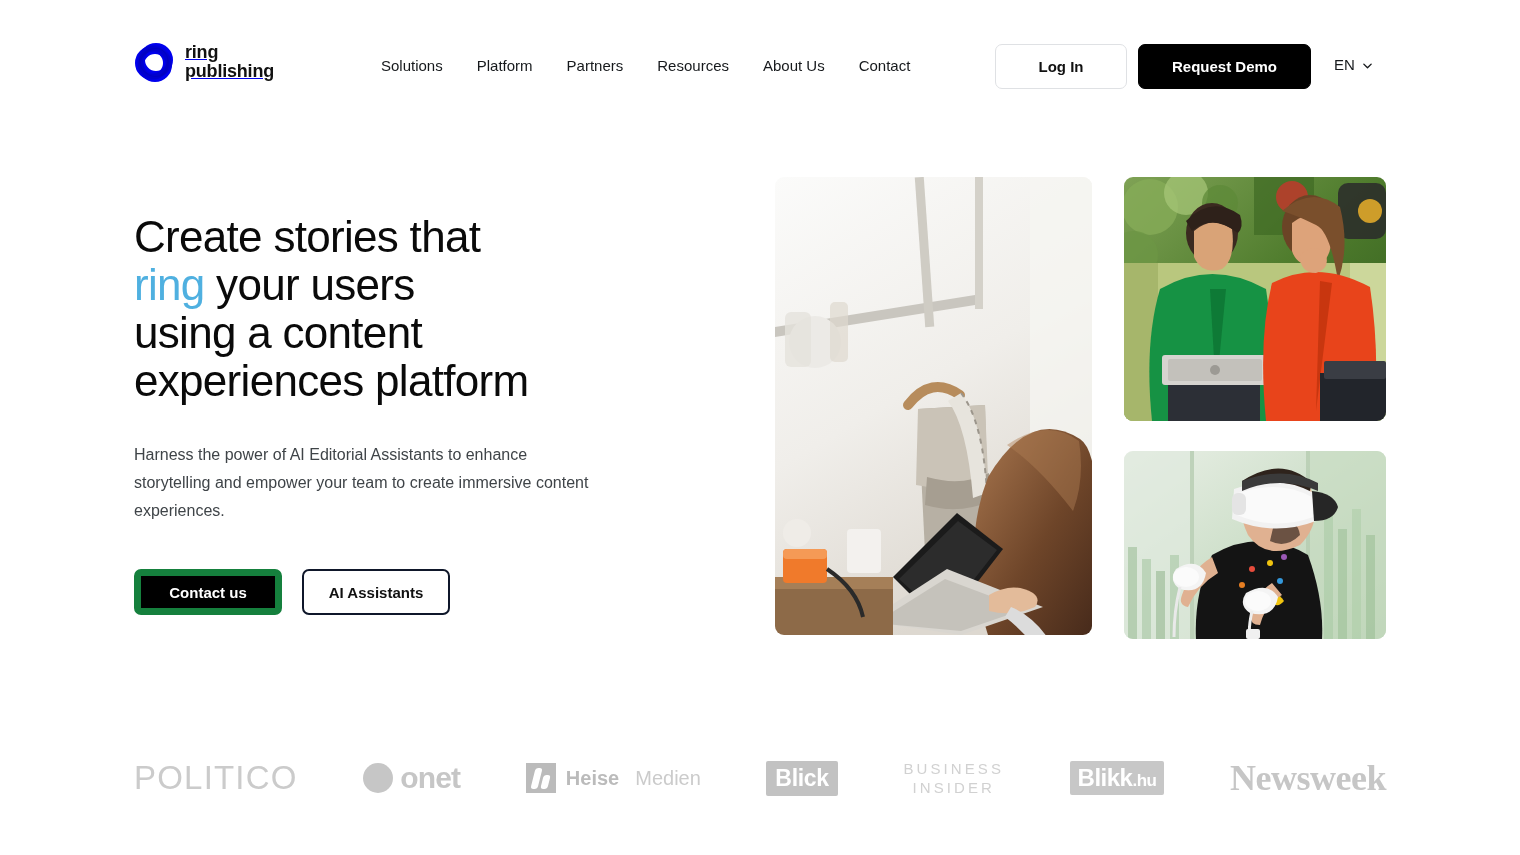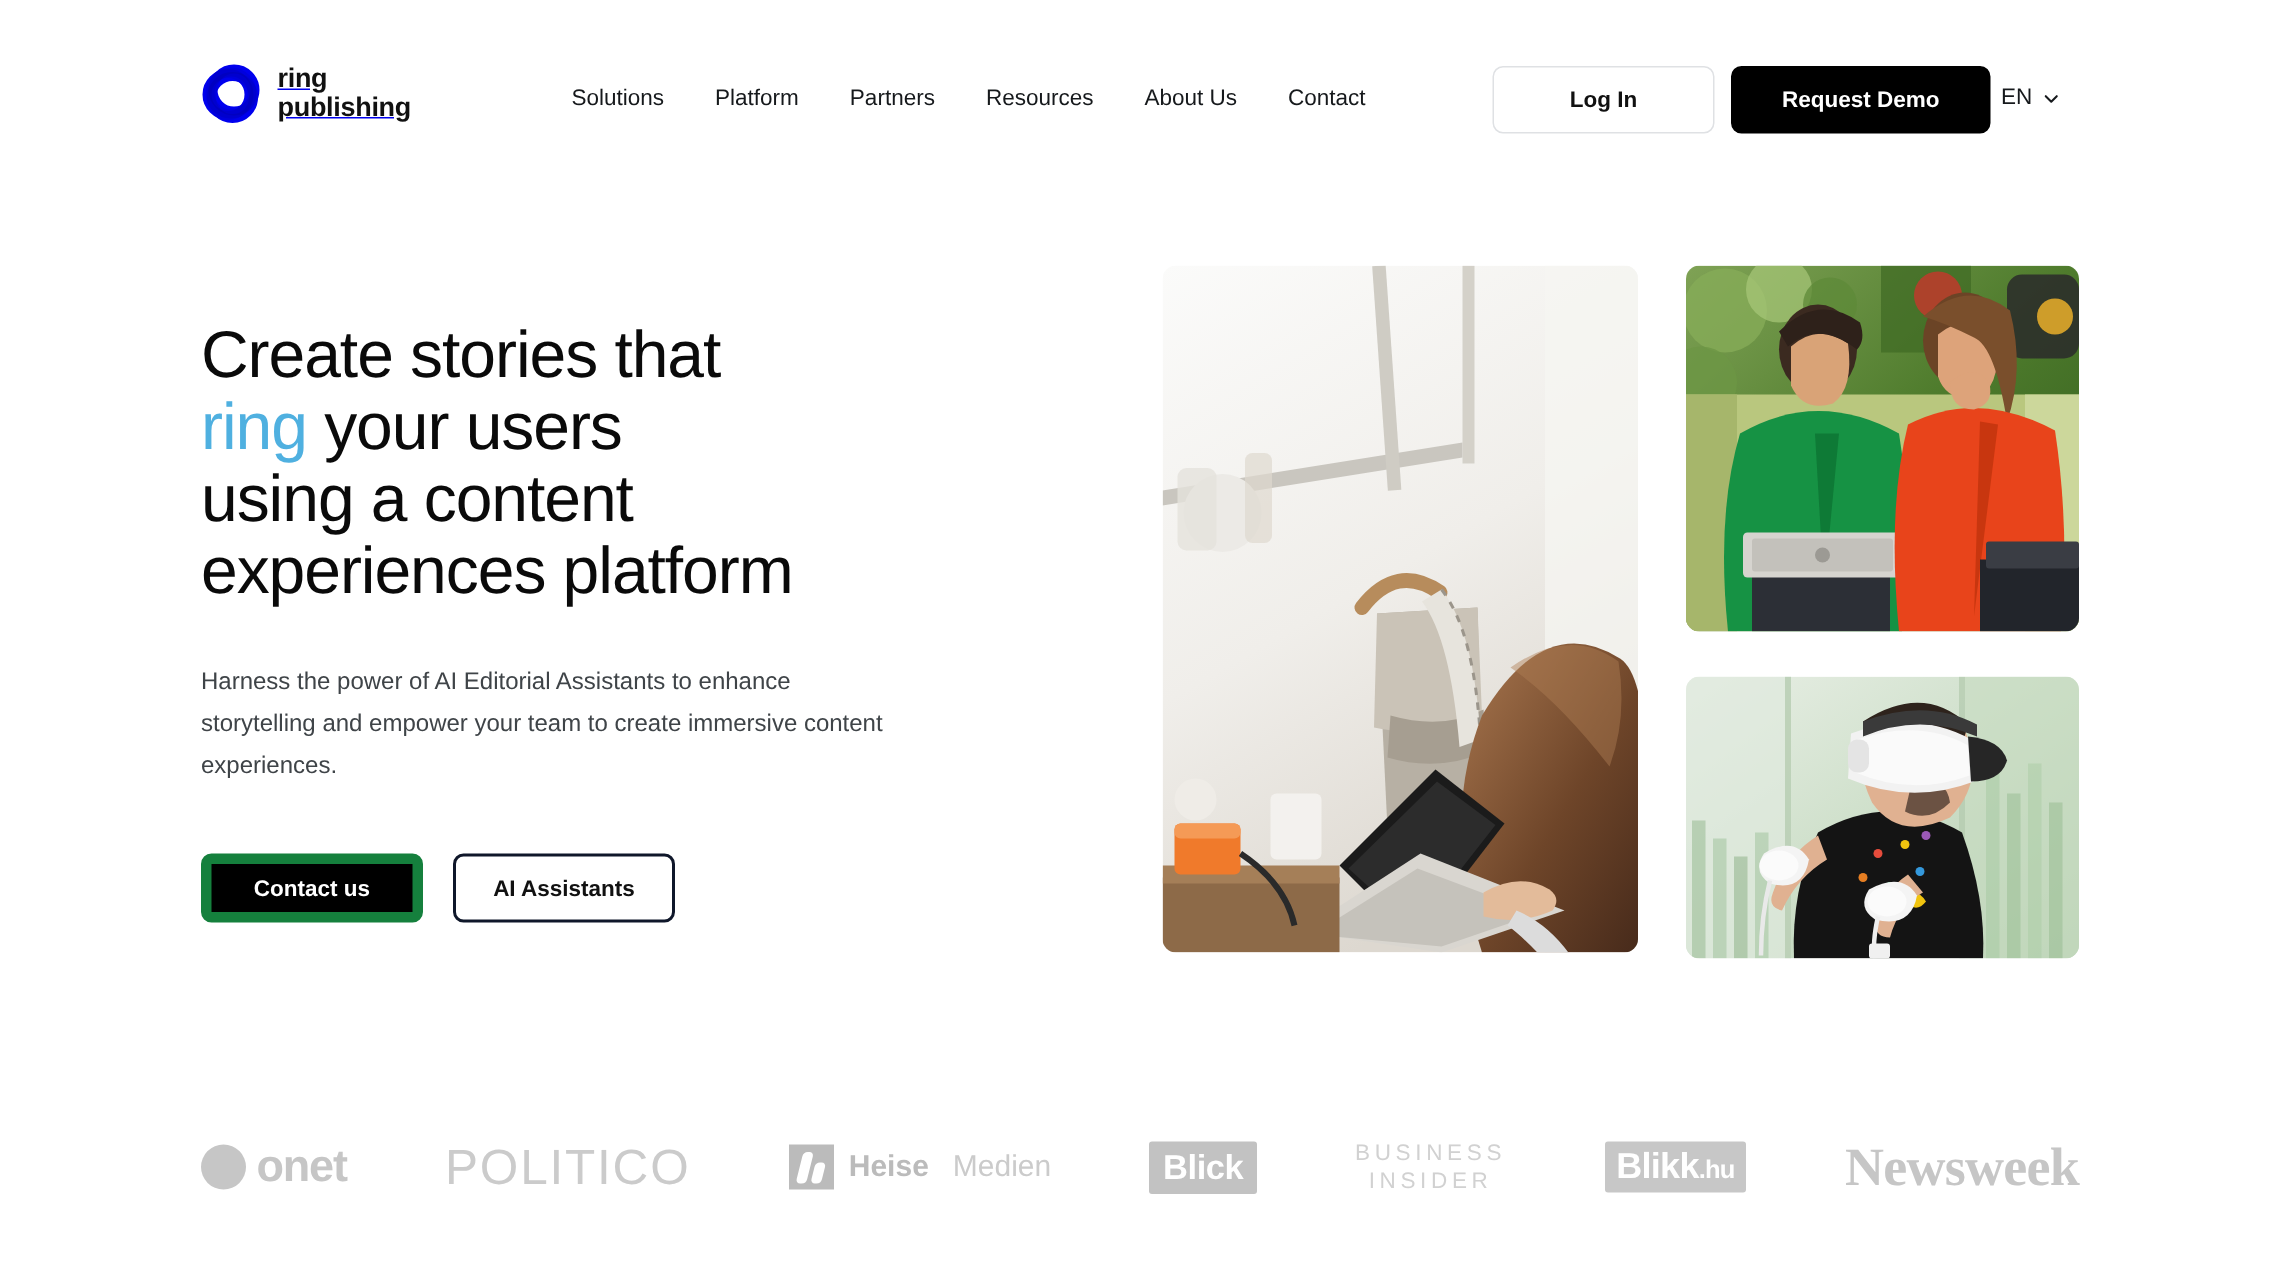--- a/index.html
+++ b/index.html
@@ -57,21 +57,21 @@
     display: flex; align-items: center;
   }
   .btn {
     font-family: "Liberation Sans", sans-serif;
     font-size: 15px; font-weight: bold;
     border-radius: 7px; cursor: pointer;
     display: inline-flex; align-items: center; justify-content: center;
     white-space: nowrap;
   }
   .btn-login {
-    width: 148px; height: 45px;
+    width: 132px; height: 45px;
     background:#fff; color:#111; border:1px solid #dfe1e4;
   }
   .btn-demo {
     width: 173px; height: 45px; margin-left: 11px;
     background:#000; color:#fff; border:1px solid #000;
   }
   .lang {
     position: absolute; left: 1334px; top: 34px;
     display: flex; align-items: center; gap: 7px;
     font-size: 15px; color:#16191c; cursor: pointer; line-height: 22px;
@@ -360,27 +360,27 @@
       <path d="M148 132 q-18 12 -22 32 q0 10 10 10 q6 -22 22 -30 Z" fill="#e0b191"></path>
       <path d="M122 142 q22 -12 32 4 q-4 22 -28 16 q-12 -8 -4 -20 Z" fill="#f4f4f4"></path>
       <ellipse cx="134" cy="150" rx="13" ry="10" fill="#fbfbfb"></ellipse>
       <path d="M128 160 q-4 18 -2 28" fill="none" stroke="#eeeeee" stroke-width="3"></path>
       <rect x="122" y="178" width="14" height="10" rx="2" fill="#f0f0f0"></rect>
     </svg>
   </div>
 
   <div class="logos">
 
+    <div class="logo-item">
+      <span class="lg-politico">POLITICO</span>
+    </div>
+
     <div class="logo-item lg-onet">
       <span class="dot"></span>
       <span class="tx">onet</span>
-    </div>
-
-    <div class="logo-item">
-      <span class="lg-politico">POLITICO</span>
     </div>
 
     <div class="logo-item lg-heise">
       <span class="sq"></span>
       <span class="h1t">Heise</span>
       <span class="h2t">Medien</span>
     </div>
 
     <div class="logo-item">
       <span class="lg-blick">Blick</span>

